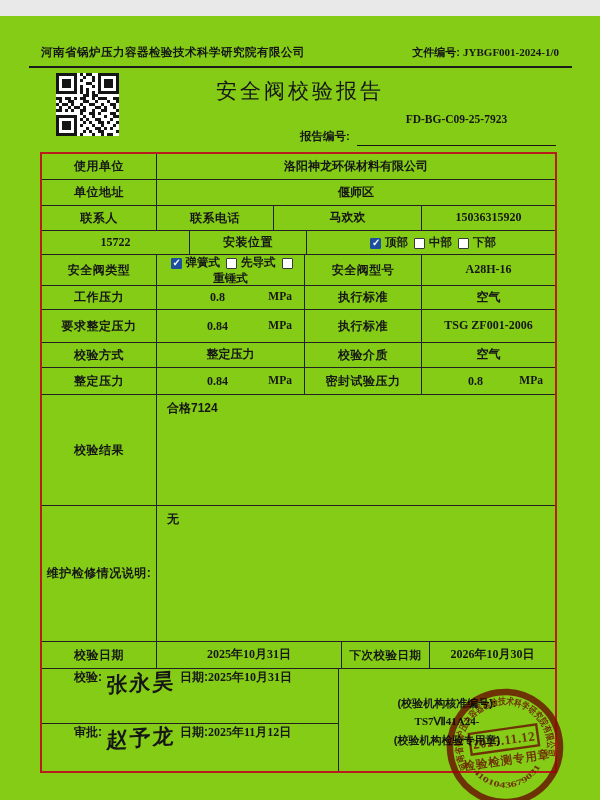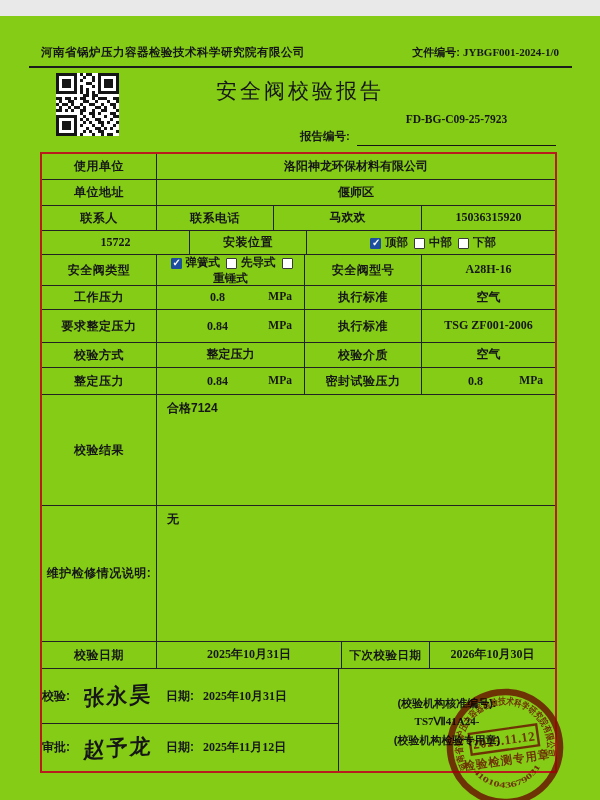--- a/index.html
+++ b/index.html
@@ -52,21 +52,21 @@
   .cbgroup { display:flex; flex-wrap:wrap; align-items:center; justify-content:center;
              column-gap:2px; row-gap:1px; font-size:11.5px; font-weight:700; line-height:1.3; padding:0 4px;}
   .cb { display:inline-block; width:11px; height:11px; border:1.6px solid #3a3a3a;
         background:#fff; margin-right:2px; margin-left:4px; position:relative; top:1px; border-radius:1px;}
   .cb.checked { background:#1d4f9e; border-color:#1d4f9e; }
   .cb.checked::after { content:"\2713"; position:absolute; left:1px; top:-3px;
         color:#fff; font-size:10px; font-weight:900; }
 
   
   .sig-left { display:flex; flex-direction:column; border-right:1.6px solid #222; }
-  .sigrow { display:flex; align-items:center; gap:9px; }
+  .sigrow { display:flex; align-items:flex-start; padding-left:32px; }
   .sigrow .slab { font-size:12px; font-weight:700; white-space:nowrap; }
   .sign { font-family: cursive; font-size:21px; font-weight:700;
           transform: rotate(-4deg) skewX(-6deg); display:inline-block;
           letter-spacing:2px; min-width:78px; text-align:center; }
   .sdate { font-family:"Liberation Serif", serif; font-weight:700; font-size:12px; }
   .org-cell { flex:1; display:flex; flex-direction:column; align-items:center;
               justify-content:center; gap:3px; padding-top:4px;}
   .org-cell div { font-size:11px; font-weight:700; line-height:1.4; }
 
   

